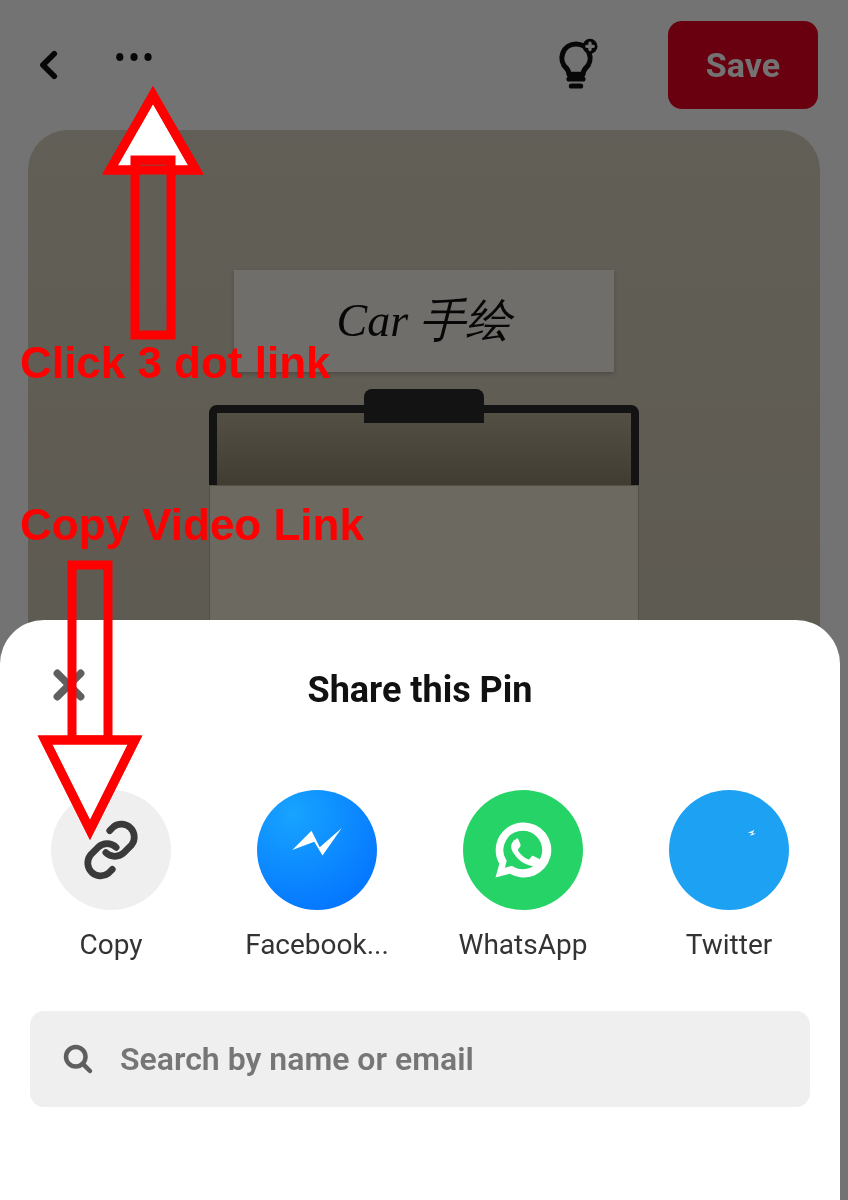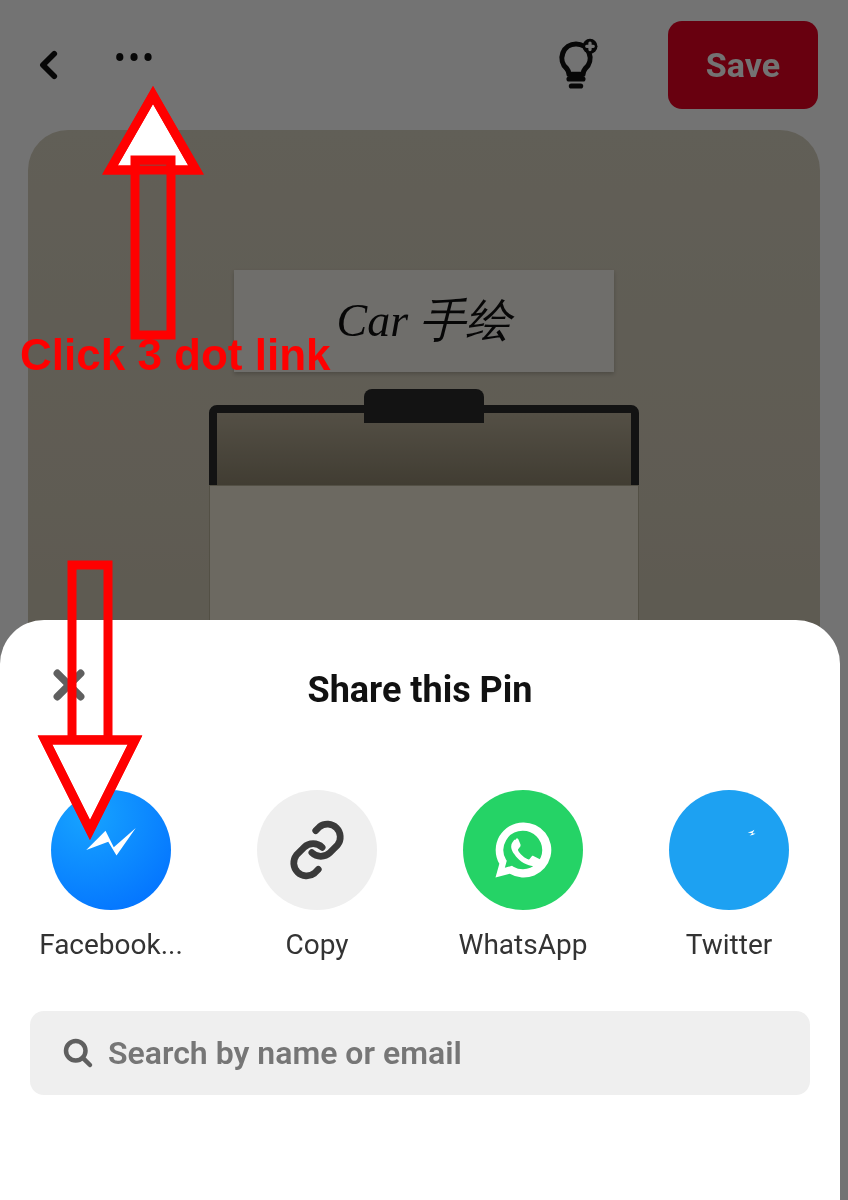--- a/index.html
+++ b/index.html
@@ -32,21 +32,21 @@
   .share-row { margin-top:70px; display:flex; justify-content:space-between; align-items:flex-start; padding:0 6px; }
   .share-item { width:150px; display:flex; flex-direction:column; align-items:center; gap:18px; cursor:pointer; }
   .share-icon { width:120px; height:120px; border-radius:60px; display:flex; align-items:center; justify-content:center; }
   .share-label { font-size:28px; color:#333; white-space:nowrap; overflow:hidden; text-overflow:ellipsis; max-width:160px; text-align:center; }
   .copy-bg { background:#efefef; }
   .messenger-bg { background:radial-gradient(circle at 30% 20%, #17a4ff, #006bff); }
   .whatsapp-bg { background:#25d366; }
   .facebook-bg { background:#4267b2; }
   .twitter-bg { background:#1da1f2; }
 
-  .search-box { margin-top:50px; height:84px; background:#efefef; border-radius:14px; display:flex; align-items:center; padding:0 30px; gap:12px; }
+  .search-box { margin-top:50px; height:96px; background:#efefef; border-radius:14px; display:flex; align-items:center; padding:0 30px; gap:24px; }
   .search-box input { flex:1; border:none; background:transparent; font-size:32px; color:#333; outline:none; }
   .search-box input::placeholder { color:#767676; font-weight:600; }
   .search-icon { color:#5f5f5f; }
 
   
   .annotations { position:absolute; inset:0; pointer-events:none; }
   .anno-text { position:absolute; color:#ff0000; font-size:44px; font-weight:700; font-family:Arial, sans-serif; }
 
 </style>
 </head>
@@ -90,36 +90,36 @@
         <svg width="40" height="40" viewBox="0 0 24 24" stroke="#5f5f5f" stroke-width="4.5" stroke-linecap="round">
             <line x1="5" y1="5" x2="19" y2="19"></line>
             <line x1="19" y1="5" x2="5" y2="19"></line>
           </svg>
       </div>
       <div class="sheet-title">Share this Pin</div>
     </div>
 
     <div class="share-row">
       <div class="share-item">
-        <div class="share-icon messenger-bg">
-          <svg width="66" height="66" viewBox="0 0 24 24" fill="#fff">
-              <path d="M3 12 L10 5 L13 11 L21 4 L14 14 L11 9 Z"></path>
-            </svg>
-        </div>
-        <div class="share-label">Facebook...</div>
-      </div>
-
-      <div class="share-item">
         <div class="share-icon copy-bg">
           <svg width="62" height="62" viewBox="0 0 24 24" fill="none" stroke="#3a3a3a" stroke-width="2.6" stroke-linecap="round" stroke-linejoin="round">
             <path d="M10 13a5 5 0 0 0 7 0l3-3a5 5 0 0 0-7-7l-1.5 1.5"></path>
             <path d="M14 11a5 5 0 0 0-7 0l-3 3a5 5 0 0 0 7 7l1.5-1.5"></path>
           </svg>
         </div>
         <div class="share-label">Copy</div>
+      </div>
+
+      <div class="share-item">
+        <div class="share-icon messenger-bg">
+          <svg width="66" height="66" viewBox="0 0 24 24" fill="#fff">
+              <path d="M3 12 L10 5 L13 11 L21 4 L14 14 L11 9 Z"></path>
+            </svg>
+        </div>
+        <div class="share-label">Facebook...</div>
       </div>
 
       <div class="share-item">
         <div class="share-icon whatsapp-bg">
           <svg width="66" height="66" viewBox="0 0 24 24" fill="#fff">
             <path d="M12 2a10 10 0 0 0-8.6 15L2 22l5.2-1.4A10 10 0 1 0 12 2zm0 3a7 7 0 0 1 0 14 7 7 0 0 1-3.5-.95l-.5-.3-2.6.7.7-2.5-.3-.5A7 7 0 0 1 12 5zm-2.7 3.3c-.2 0-.5 0-.7.3-.2.3-.9.9-.9 2.1 0 1.3.9 2.5 1 2.6.1.2 1.8 2.9 4.5 3.9 2.2.8 2.6.7 3.1.6.5-.1 1.5-.6 1.7-1.2.2-.6.2-1.1.1-1.2 0-.1-.2-.2-.5-.3l-1.8-.9c-.2-.1-.4-.1-.6.1l-.8 1c-.1.2-.3.2-.5.1-.3-.1-1.2-.4-2.2-1.4-.8-.7-1.4-1.6-1.5-1.9-.1-.2 0-.4.1-.5l.5-.6c.1-.2.2-.3.3-.5 0-.2 0-.3 0-.5l-.8-1.9c-.2-.4-.4-.4-.6-.4z"></path>
           </svg>
         </div>
         <div class="share-label">WhatsApp</div>
       </div>
@@ -154,16 +154,17 @@
         <path d="M153 95 L110 170 L135 170 L135 160 L171 160 L171 170 L196 170 Z" fill="#fff" stroke="#ff0000"></path>
         <path d="M153 95 L110 170 L196 170 Z" fill="none" stroke="#ff0000"></path>
       </g>
 
       <g fill="none" stroke="#ff0000" stroke-width="9">
         <rect x="72" y="565" width="36" height="175" fill="none"></rect>
         <path d="M90 830 L45 740 L72 740 L72 740 L108 740 L135 740 Z" fill="#fff" stroke="#ff0000"></path>
         <path d="M90 830 L45 740 L135 740 Z" fill="none" stroke="#ff0000"></path>
       </g>
     </svg>
-    <div class="anno-text" style="top:330px; left:20px;">Click 3 dot link</div>
+    <div class="anno-text" style="top:338px; left:20px;">Click 3 dot link</div>
+    <div class="anno-text" style="top:500px; left:20px;">Copy Video Link</div>
   </div>
 
 </div>
 
 </body></html>

